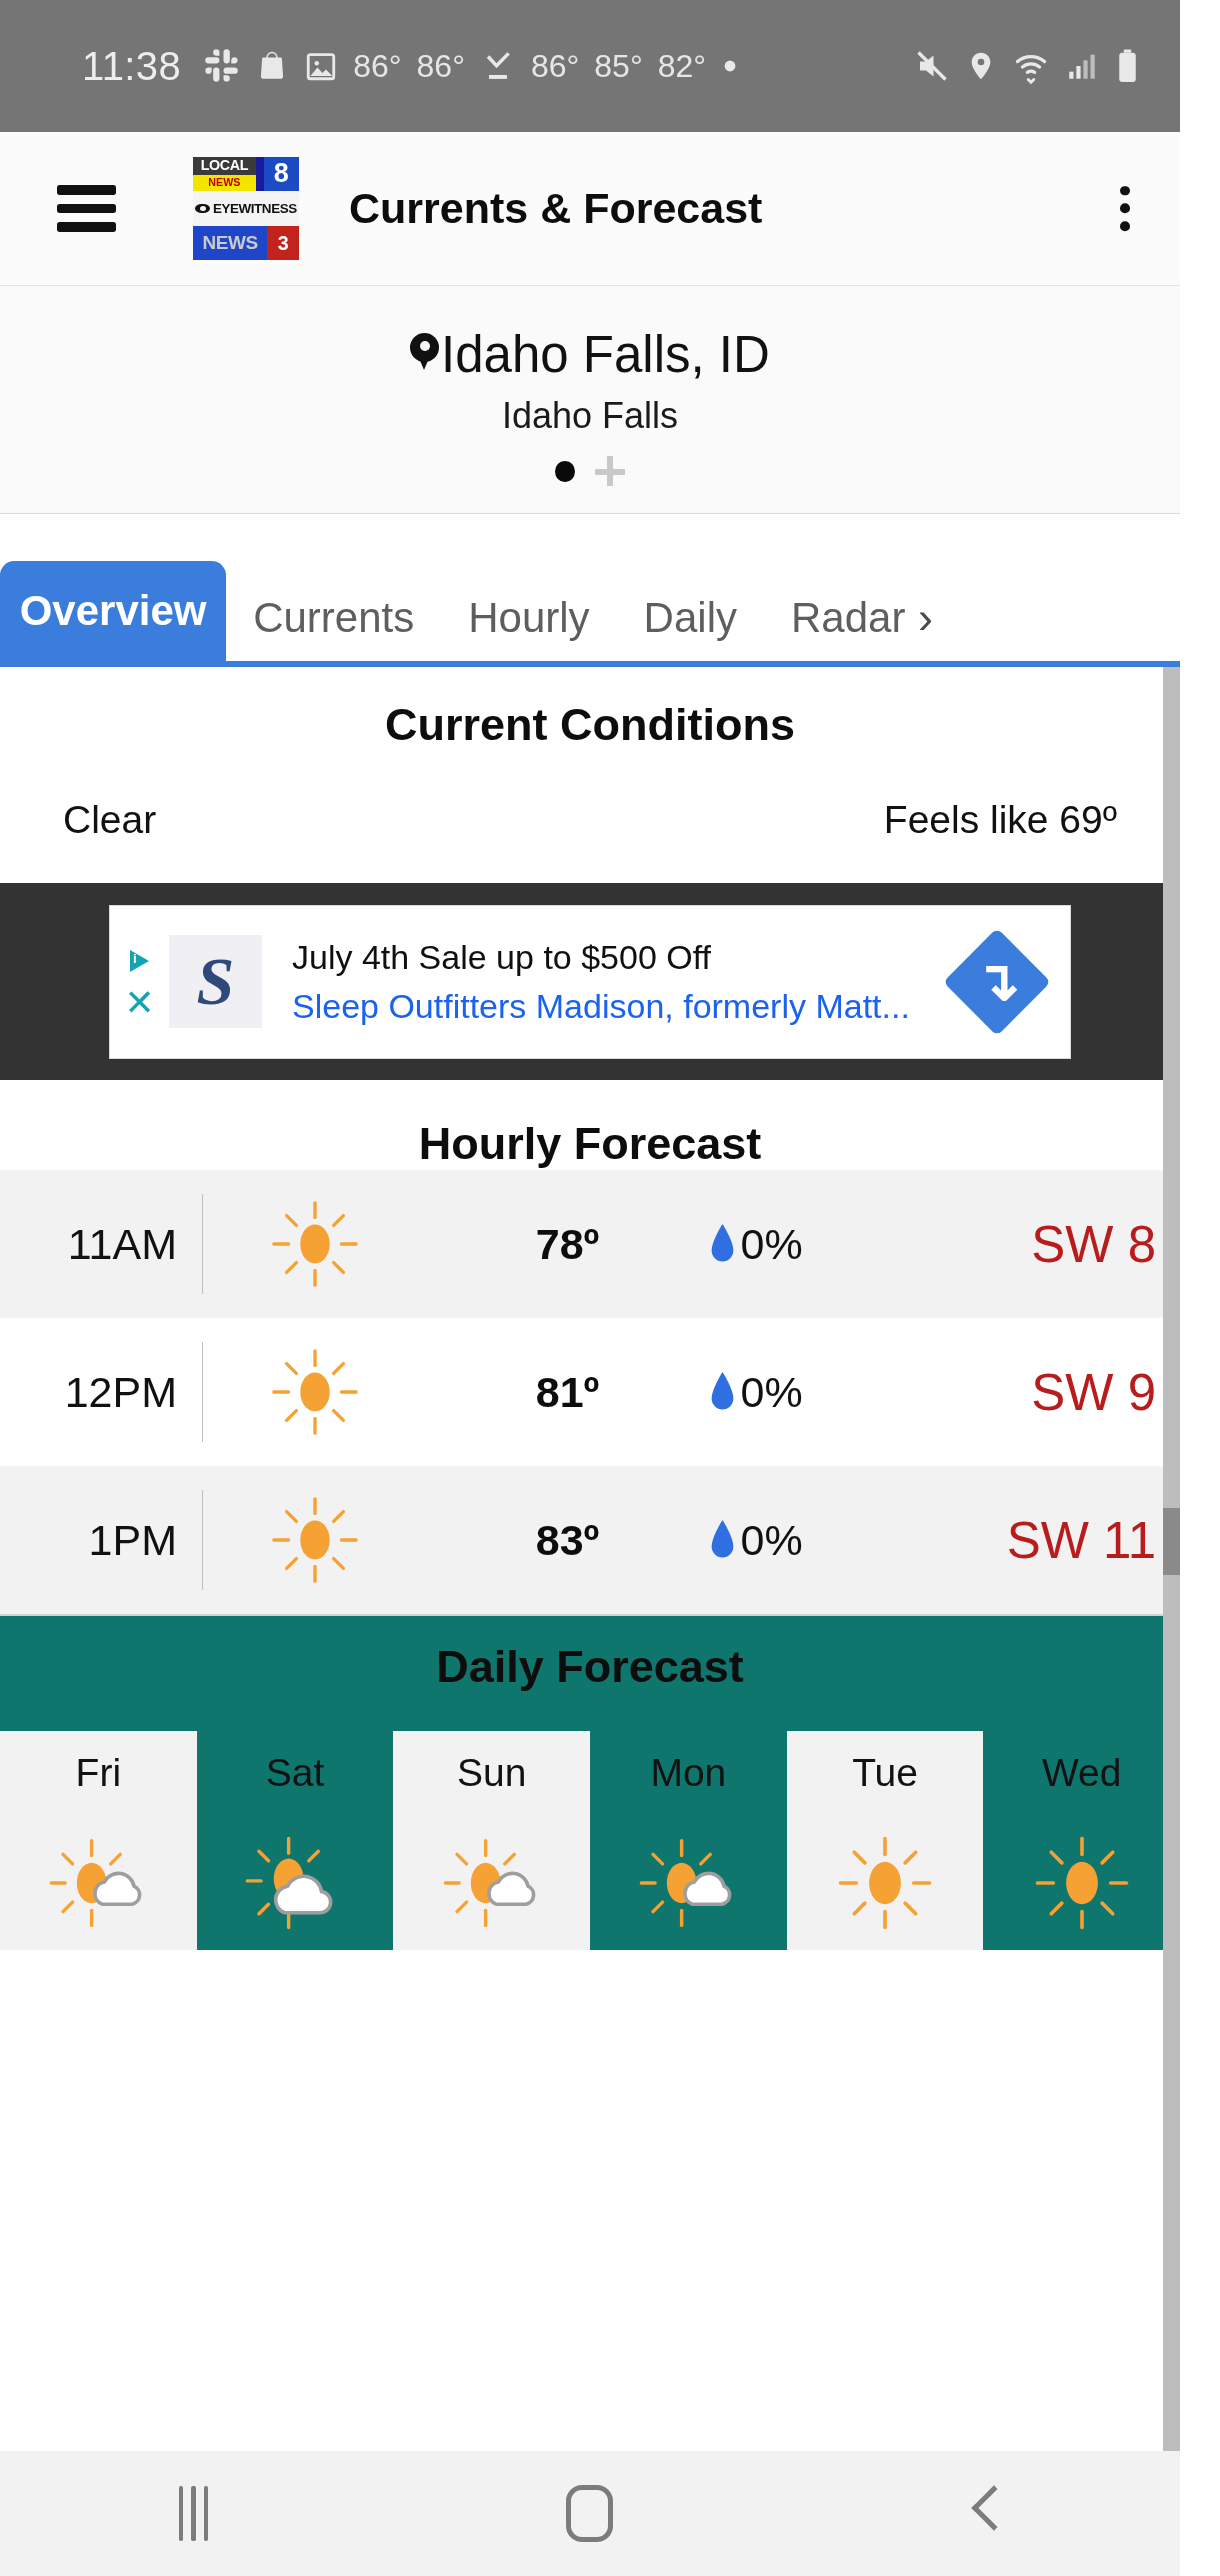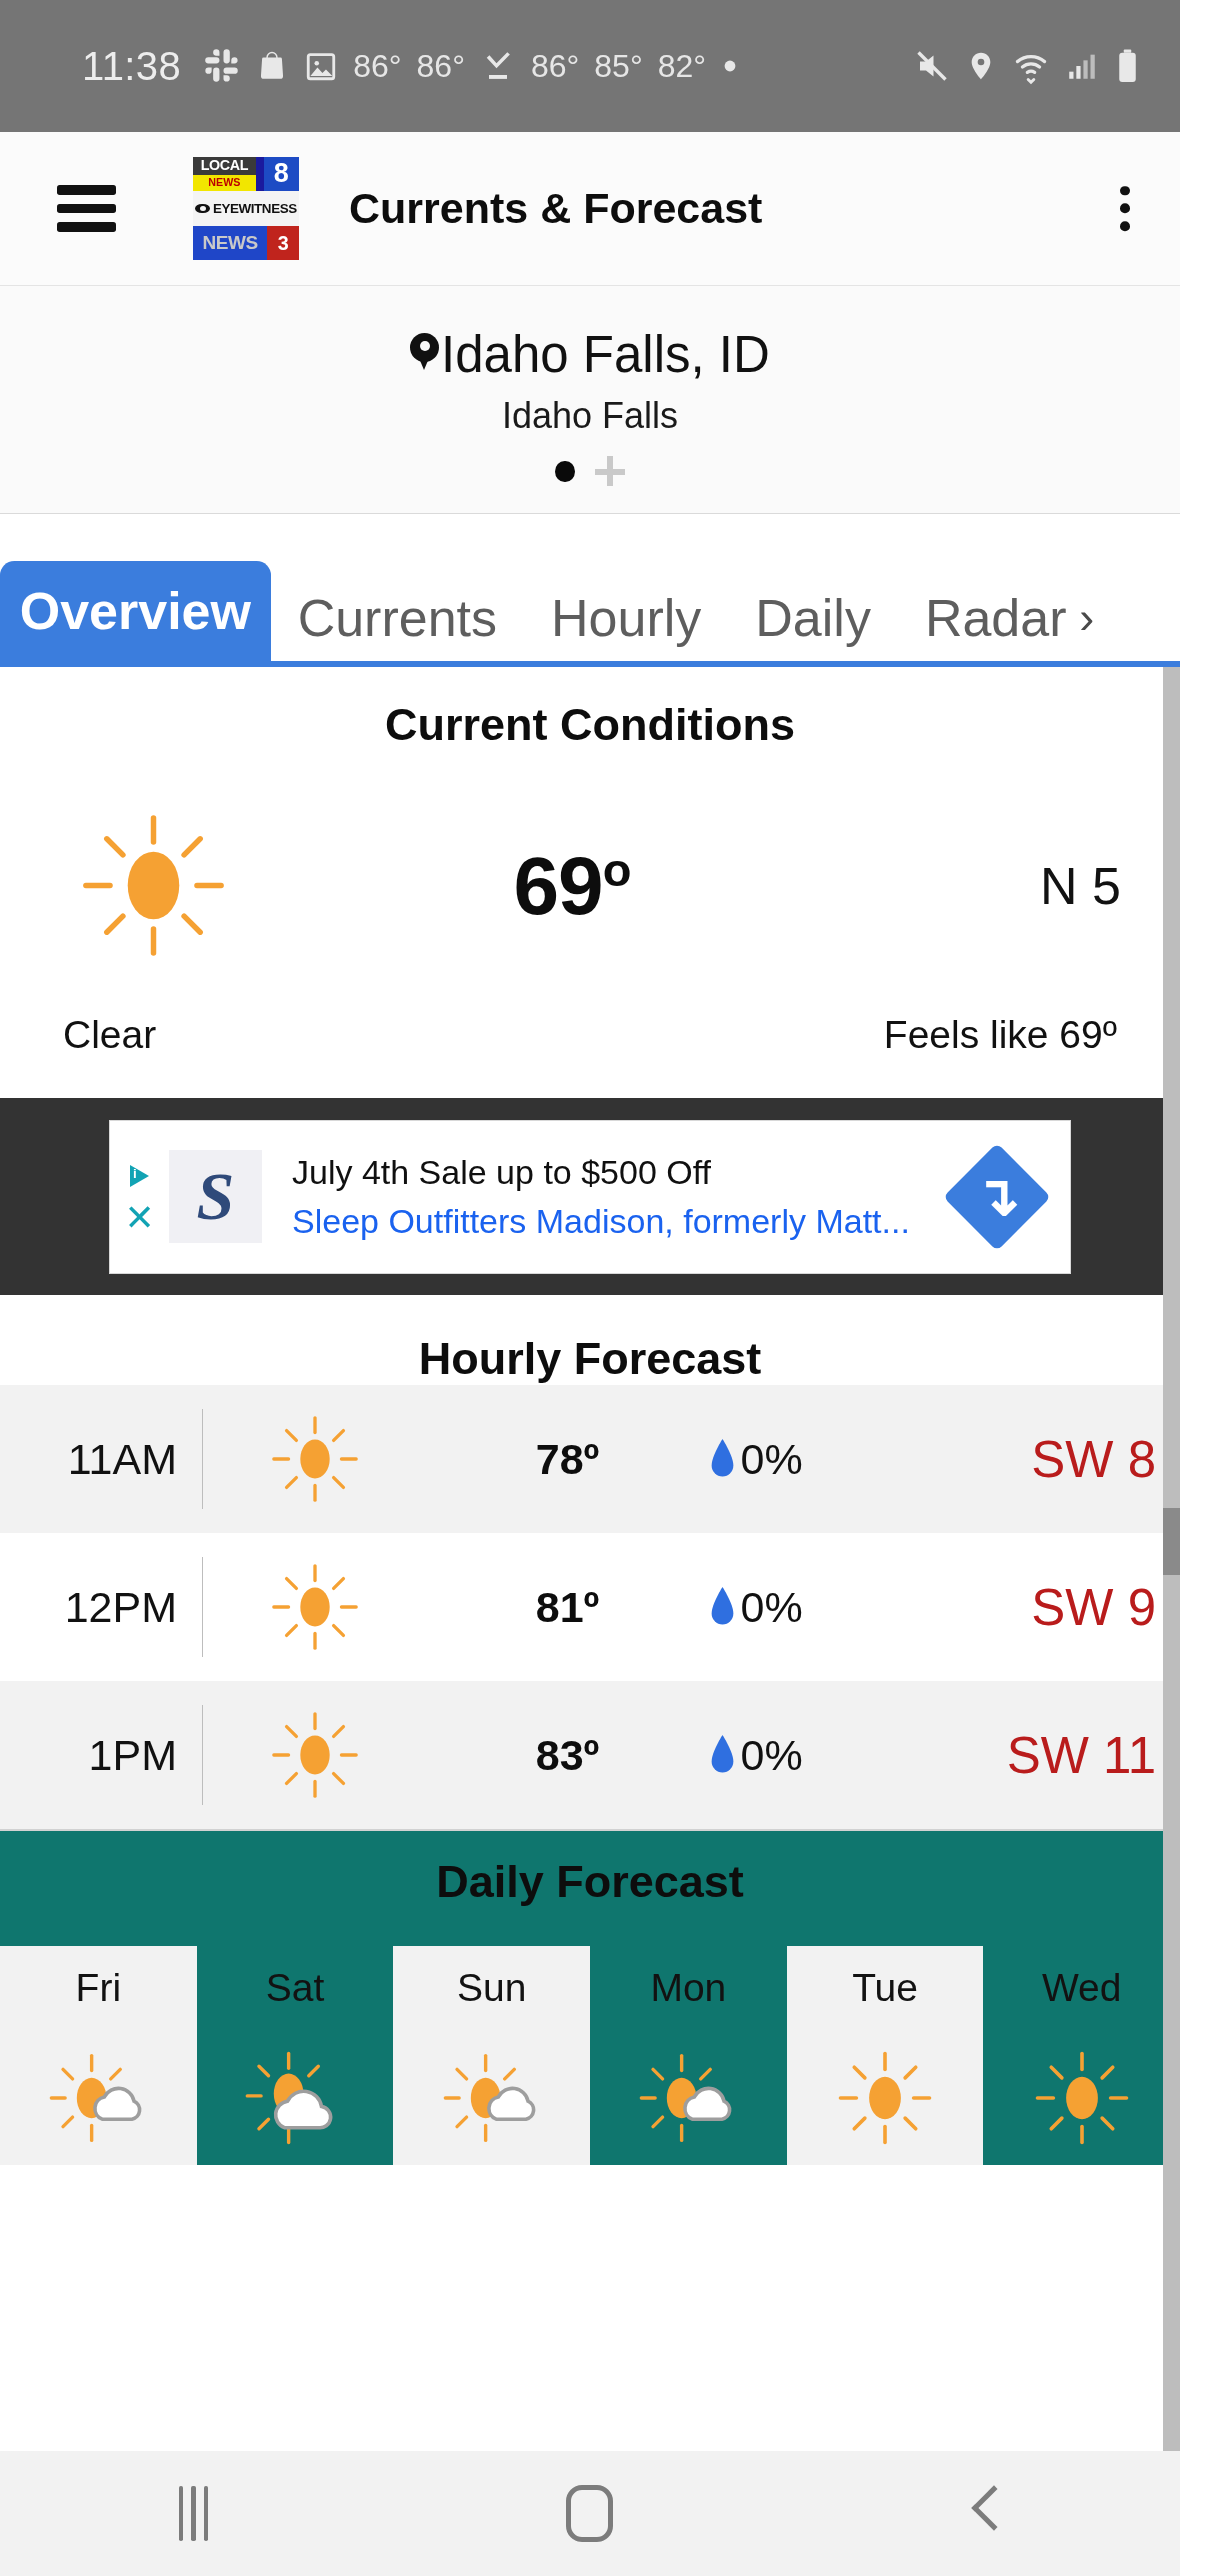--- a/index.html
+++ b/index.html
@@ -58,21 +58,21 @@
   .loc-dots{ display:flex; align-items:center; justify-content:center; gap:19.7px; margin-top:19.7px; }
   .dot-active{ width:19.7px; height:21.5px; border-radius:50%; background:#0a0a0a; }
   .plus-btn{ position:relative; width:30px; height:30px; cursor:pointer; }
   .plus-btn:before,.plus-btn:after{ content:""; position:absolute; background:#c9c9c9; }
   .plus-btn:before{ left:12.5px; top:0; width:6.3px; height:30px; }
   .plus-btn:after{ left:0; top:12.5px; width:30px; height:6.3px; }
 
   
   .tabsWrap{ flex:0 0 auto; background:#fff; padding-top:47px; border-bottom:6.3px solid #3b7ddd; }
   .tabs{ display:flex; align-items:flex-end; height:100px; }
-  .tab{ font-size:52px; color:#5e5e5e; padding:0 27px; height:86px; display:flex; align-items:center; white-space:nowrap; cursor:pointer;}
+  .tab{ font-size:42px; color:#5e5e5e; padding:0 27px; height:86px; display:flex; align-items:center; white-space:nowrap; cursor:pointer;}
   .tab.active{ background:#3b7ddd; color:#fff; font-weight:bold; border-radius:14.3px 14.3px 0 0; height:100px; padding:0 19.7px; }
   .tab-arrow{ font-size:45px; color:#4a4a4a; margin-left:-14.3px; padding-right:5.4px; display:flex; align-items:center; height:86px;}
 
   
   .content{ flex:1 1 auto; position:relative; overflow:hidden; background:#fff; }
   .scrollbar-track{ position:absolute; right:0; top:0; width:17px; height:100%; background:#bdbdbd; }
   .scrollbar-thumb{ position:absolute; right:0; top:841px; width:17px; height:67px; background:#8a8a8a; }
 
   .sec-title{ text-align:center; font-size:45px; font-weight:bold; color:#0d0d0d; }
 
@@ -279,39 +279,20 @@
       <div class="tab">Daily</div>
       <div class="tab">Radar</div>
       <div class="tab-arrow">›</div>
     </div>
   </div>
 
   <div class="content">
 
     <div class="cc">
       <div class="sec-title">Current Conditions</div>
-      <div class="cc-row">
-        <div class="cc-icon">
-          <svg class="sun-lg" viewBox="0 0 100 100" fill="none" stroke="#f5a133" stroke-width="3.4" stroke-linecap="round">
-            <ellipse cx="50" cy="50" rx="16" ry="21" fill="#f5a133" stroke="none"></ellipse>
-            <line x1="50" y1="8" x2="50" y2="23"></line>
-            <line x1="50" y1="77" x2="50" y2="92"></line>
-            <line x1="8" y1="50" x2="23" y2="50"></line>
-            <line x1="77" y1="50" x2="92" y2="50"></line>
-            <line x1="21" y1="21" x2="31" y2="31"></line>
-            <line x1="69" y1="69" x2="79" y2="79"></line>
-            <line x1="79" y1="21" x2="69" y2="31"></line>
-            <line x1="31" y1="69" x2="21" y2="79"></line>
-          </svg>
-        </div>
-        <div class="cc-temp">
-          <span>69</span><sup>o</sup>
-        </div>
-        <div class="cc-wind">N  5</div>
-      </div>
       <div class="cc-bottom">
         <div class="cc-cond">Clear</div>
         <div class="cc-feels">Feels like 69º</div>
       </div>
     </div>
 
     <div class="ad-outer">
       <div class="ad-card">
         <div class="ad-left">
           <span class="ad-choice"></span>

